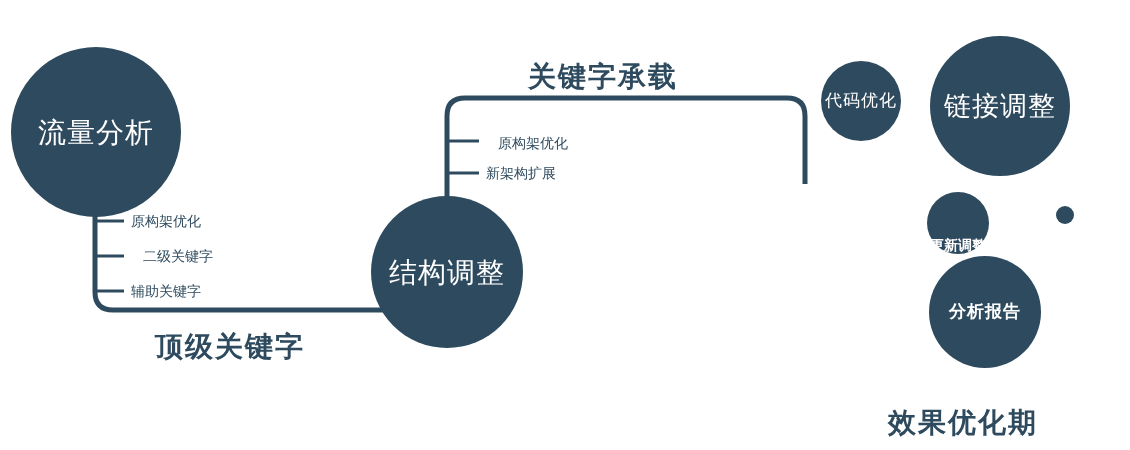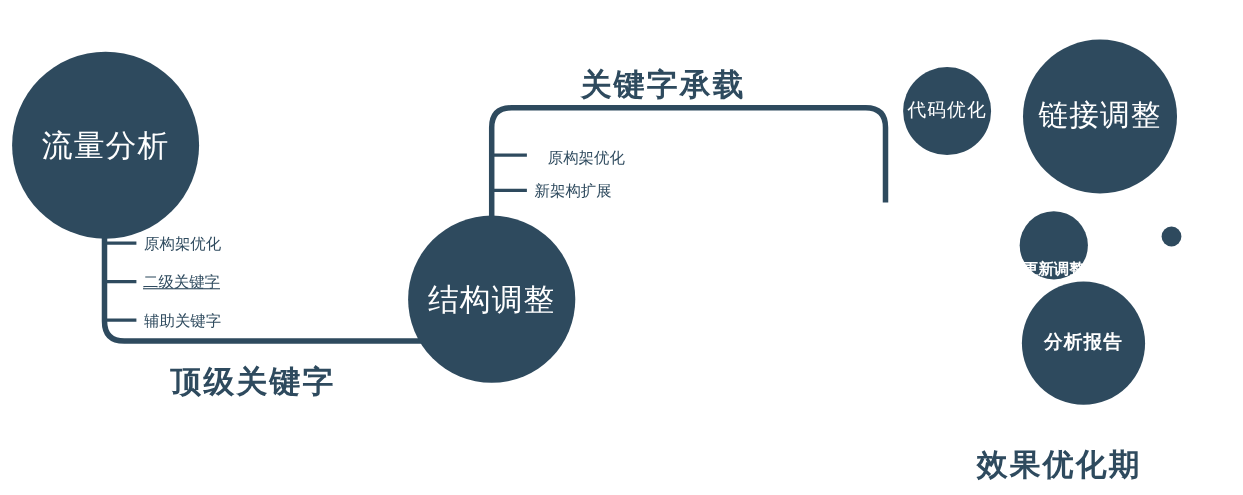--- a/index.html
+++ b/index.html
@@ -58,21 +58,21 @@
   }
   .edge-user-base{left:155px;top:328px;}
   .edge-keyword{left:528px;top:58px;}
   .branch-label{
     position:absolute;
     color:var(--primary);
     font-size:14px;
     white-space:nowrap;
   }
   .bl-t0{left:131px;top:213px;}
-  .bl-t1{left:130px;top:248px;text-decoration:underline;}
+  .bl-t1{left:143px;top:248px;}
   .bl-t2{left:131px;top:283px;text-align:center;}
   .bl-s0{left:486px;top:135px;margin-left:12px;}
   .bl-s1{left:486px;top:165px;}
   .stage-label{
     position:absolute;
     left:888px;top:404px;
     color:var(--primary);
     font-size:28px;
     letter-spacing:2px;
     font-weight:bold;

